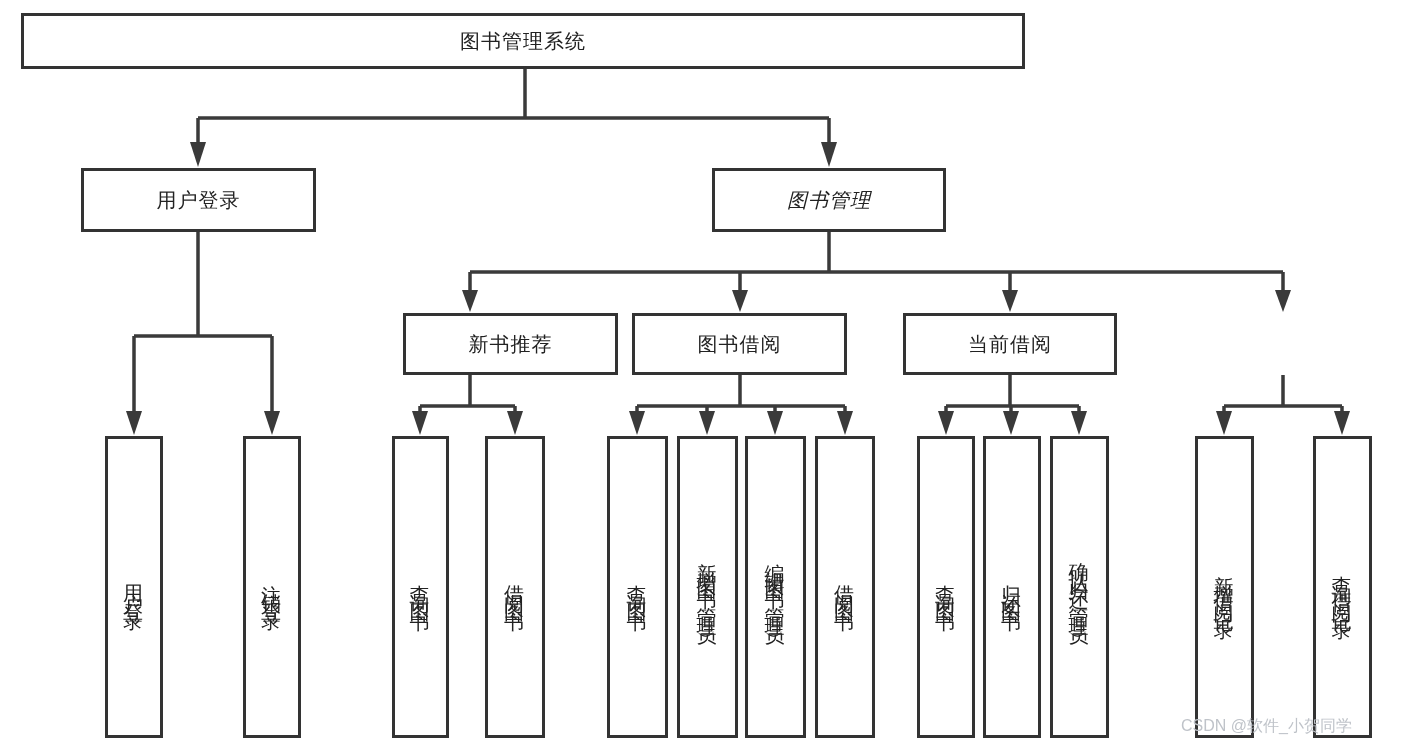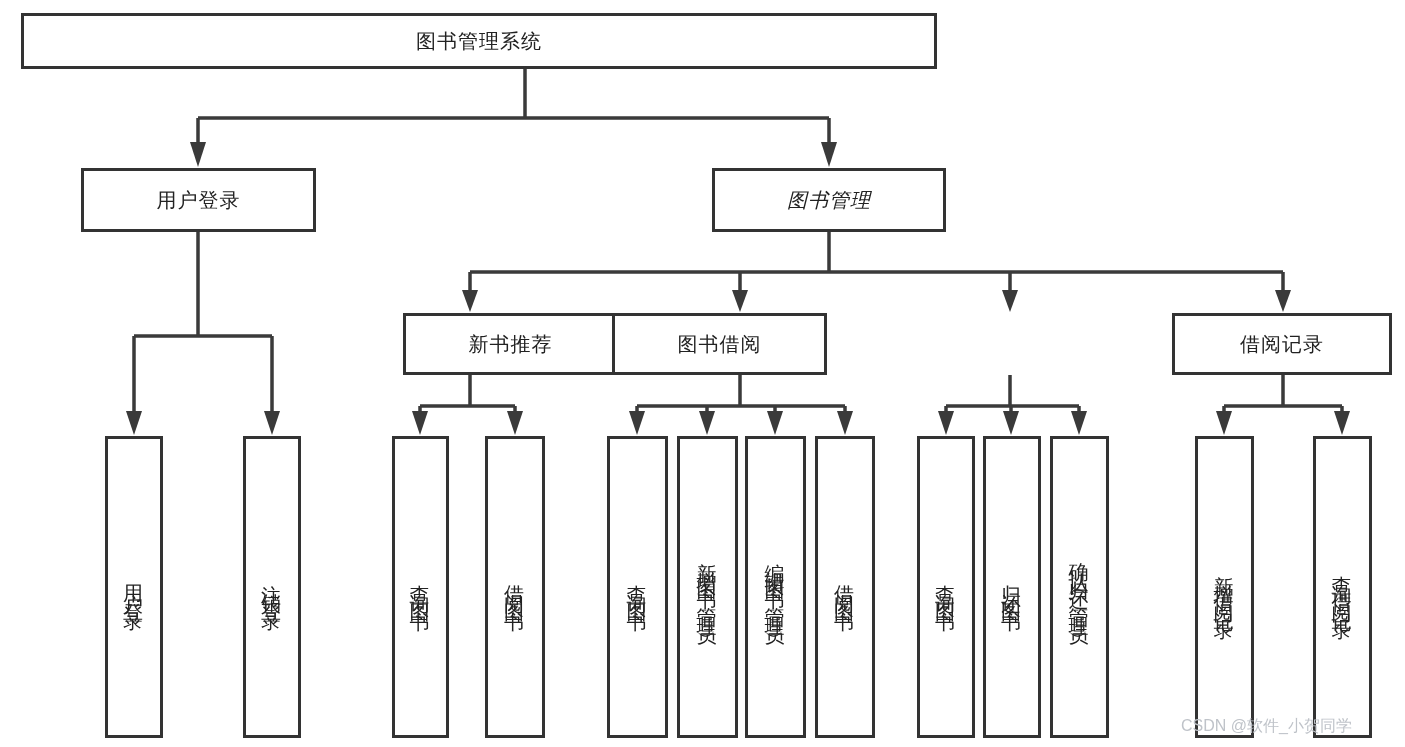--- a/index.html
+++ b/index.html
@@ -89,39 +89,39 @@
 
       <polygon points="938,411 954,411 946,435"></polygon>
       <polygon points="1003,411 1019,411 1011,435"></polygon>
       <polygon points="1071,411 1087,411 1079,435"></polygon>
 
       <polygon points="1216,411 1232,411 1224,435"></polygon>
       <polygon points="1334,411 1350,411 1342,435"></polygon>
     </g>
   </svg>
 
-  <div class="hbox" style="left:21px; top:13px; width:916px; height:56px;">
+  <div class="hbox" style="left:21px; top:13px; width:1004px; height:56px;">
     <span>图书管理系统</span>
   </div>
 
   <div class="hbox" style="left:81px; top:168px; width:235px; height:64px;">
     <span>用户登录</span>
   </div>
   <div class="hbox" style="left:712px; top:168px; width:234px; height:64px;font-style:italic;">
     <span>图书管理</span>
   </div>
 
   <div class="hbox" style="left:363px; top:313px; width:215px; height:62px;margin-left:40px;">
     <span>新书推荐</span>
   </div>
-  <div class="hbox" style="left:612px; top:313px; width:215px; height:62px;">
+  <div class="hbox" style="left:632px; top:313px; width:215px; height:62px;">
     <span>图书借阅</span>
   </div>
-  <div class="hbox" style="left:1172px; top:313px; width:220px; height:62px;">
-    <span>借阅记录</span>
+  <div class="hbox" style="left:903px; top:313px; width:214px; height:62px;">
+    <span>当前借阅</span>
   </div>
 
   <div class="vbox" style="left:105px; width:58px;">
     <span class="vtext">用户登录</span>
   </div>
   <div class="vbox" style="left:243px; width:58px;">
     <span class="vtext">注销登录</span>
   </div>
 
   <div class="vbox" style="left:392px; width:57px;">

